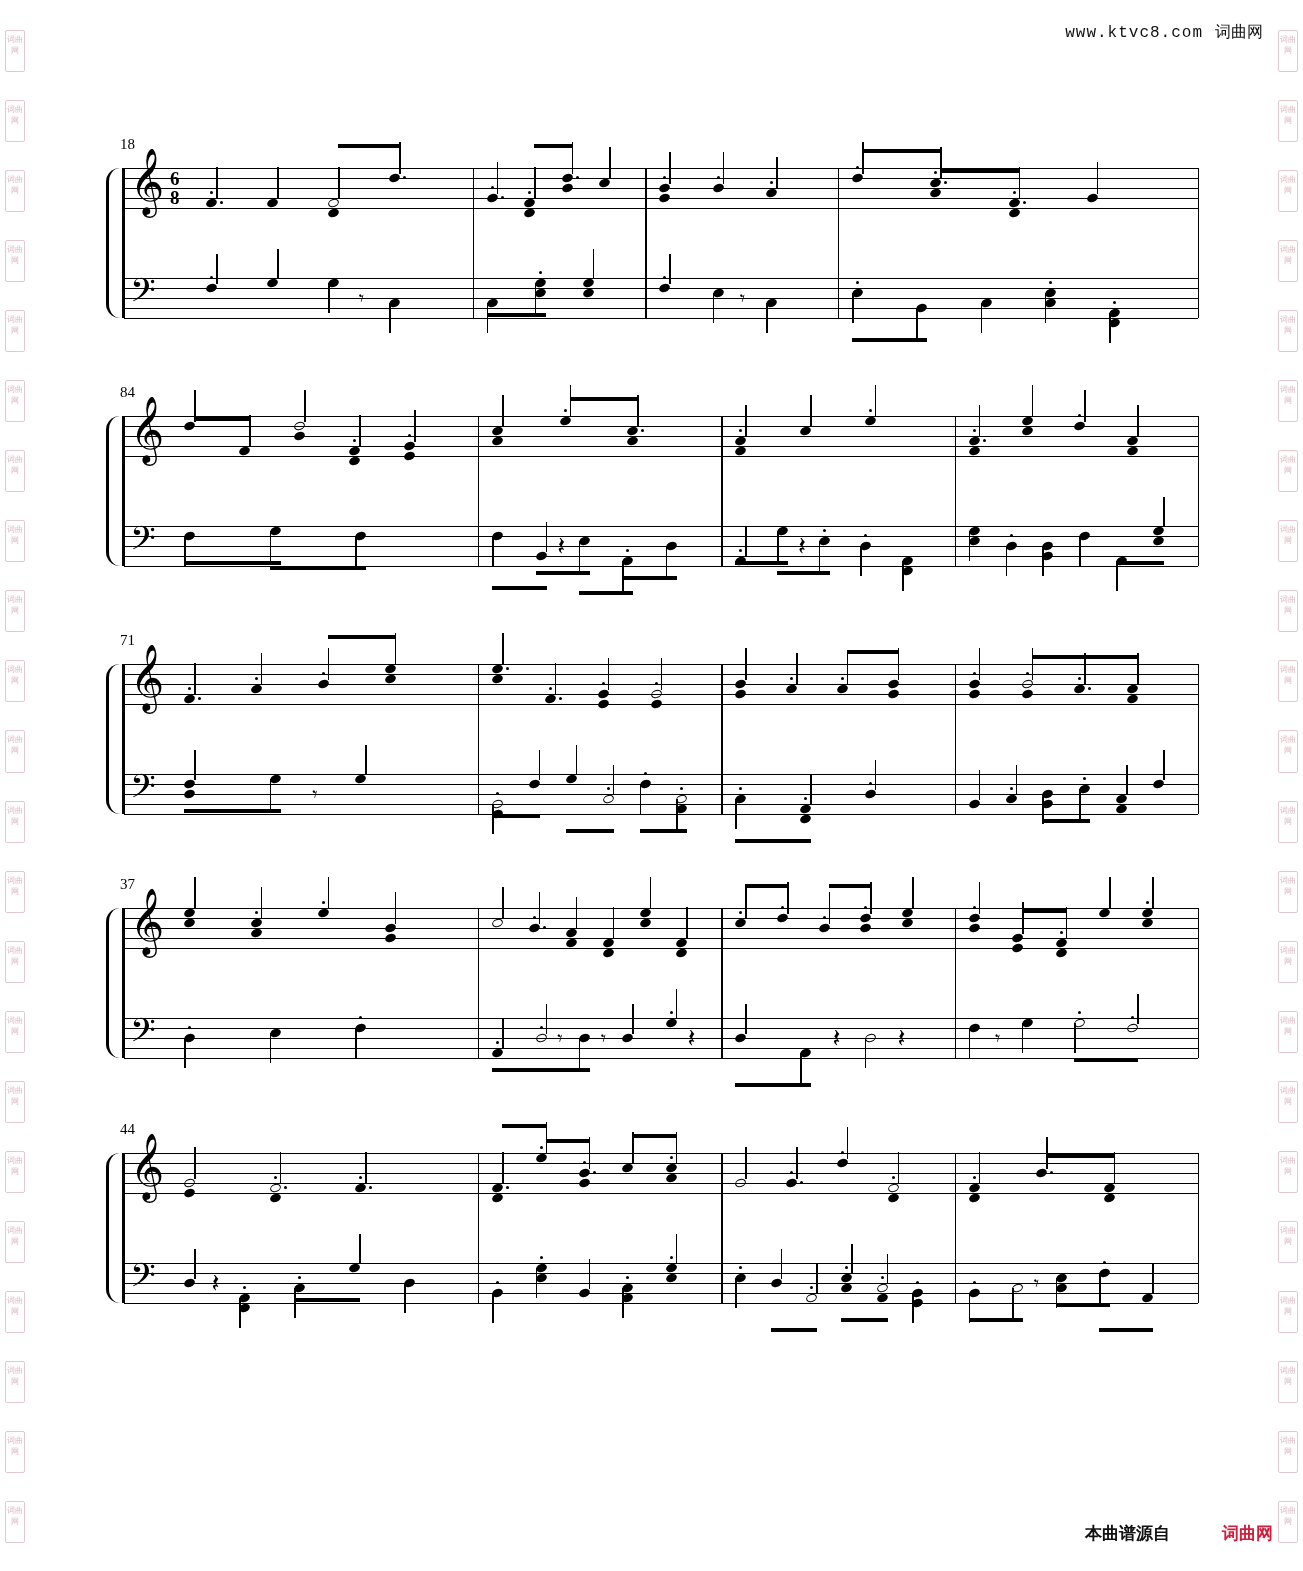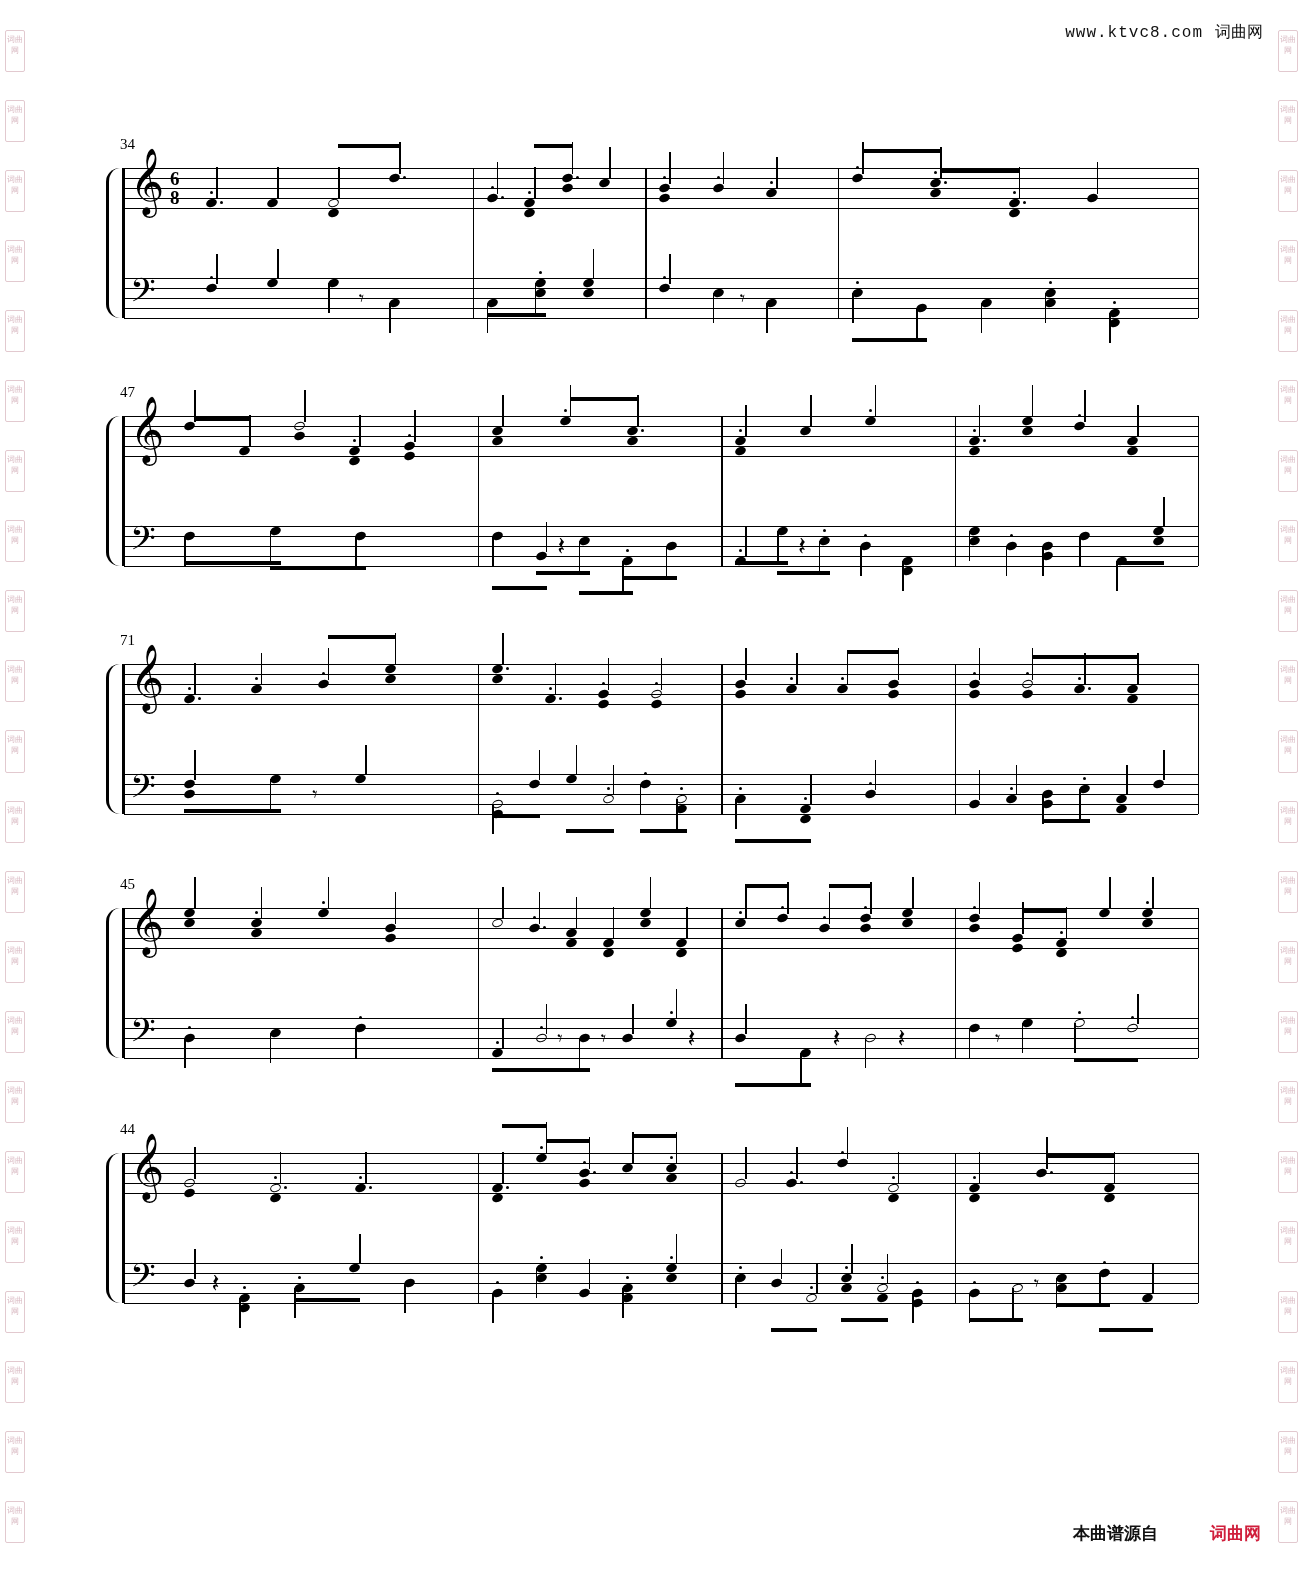--- a/index.html
+++ b/index.html
@@ -68,21 +68,21 @@
   .site-name {
     font-family: "DejaVu Sans", sans-serif;
     font-size: 16px;
     color: #111;
   }
 
   
   .site-footer {
     position: absolute;
     bottom: 26px;
-    right: 42px;
+    right: 30px;
     display: flex;
     align-items: center;
     gap: 52px;
     font-family: "DejaVu Sans", sans-serif;
     font-weight: bold;
     font-size: 17px;
   }
   .footer-text { color: #111; }
   .footer-brand { color: #d01f3c; }
 
@@ -268,21 +268,21 @@
       <div class="wm-mark">词曲网</div>
     </div>
 
   <div class="site-header">
     <span class="site-url">www.ktvc8.com</span>
     <span class="site-name">词曲网</span>
   </div>
 
   <div class="score" id="score">
       <div class="system" style="top: 150px;">
-        <div class="measure-num">34</div>
+        <div class="measure-num">18</div>
         <div class="staff" style="top: 18px;">
           <div class="line"></div>
           <div class="line"></div>
           <div class="line"></div>
           <div class="line"></div>
           <div class="line"></div>
         </div>
         <div class="clef treble" style="left: 34px; top: 2px;">𝄞</div>
         <div class="staff" style="top: 128px;">
           <div class="line"></div>
@@ -409,21 +409,21 @@
           <div class="stem" style="left: 948.871px; top: 15px; height: 30px;"></div>
           <div class="nh" style="left: 948.871px; top: 21px;"></div>
           <div class="staccato" style="left: 952.871px; top: 3px;"></div>
           <div class="nh" style="left: 1013.15px; top: 31px;"></div>
           <div class="stem" style="left: 1013.15px; top: 35px; height: 30px;"></div>
           <div class="nh" style="left: 1013.15px; top: 41px;"></div>
           <div class="staccato" style="left: 1017.15px; top: 23px;"></div>
         </div>
       </div>
       <div class="system" style="top: 398px;">
-        <div class="measure-num">47</div>
+        <div class="measure-num">84</div>
         <div class="staff" style="top: 18px;">
           <div class="line"></div>
           <div class="line"></div>
           <div class="line"></div>
           <div class="line"></div>
           <div class="line"></div>
         </div>
         <div class="clef treble" style="left: 34px; top: 2px;">𝄞</div>
         <div class="staff" style="top: 128px;">
           <div class="line"></div>
@@ -717,21 +717,21 @@
           <div class="staccato" style="left: 987.258px; top: 3px;"></div>
           <div class="beam" style="left: 946.385px; top: 45px; width: 47.8727px;"></div>
           <div class="nh" style="left: 1020.13px; top: 21px;"></div>
           <div class="stem" style="left: 1030.13px; top: -9px; height: 30px;"></div>
           <div class="nh" style="left: 1020.13px; top: 31px;"></div>
           <div class="nh" style="left: 1057px; top: 6px;"></div>
           <div class="stem" style="left: 1067px; top: -24px; height: 30px;"></div>
         </div>
       </div>
       <div class="system" style="top: 890px;">
-        <div class="measure-num">45</div>
+        <div class="measure-num">37</div>
         <div class="staff" style="top: 18px;">
           <div class="line"></div>
           <div class="line"></div>
           <div class="line"></div>
           <div class="line"></div>
           <div class="line"></div>
         </div>
         <div class="clef treble" style="left: 34px; top: 2px;">𝄞</div>
         <div class="staff" style="top: 128px;">
           <div class="line"></div>

